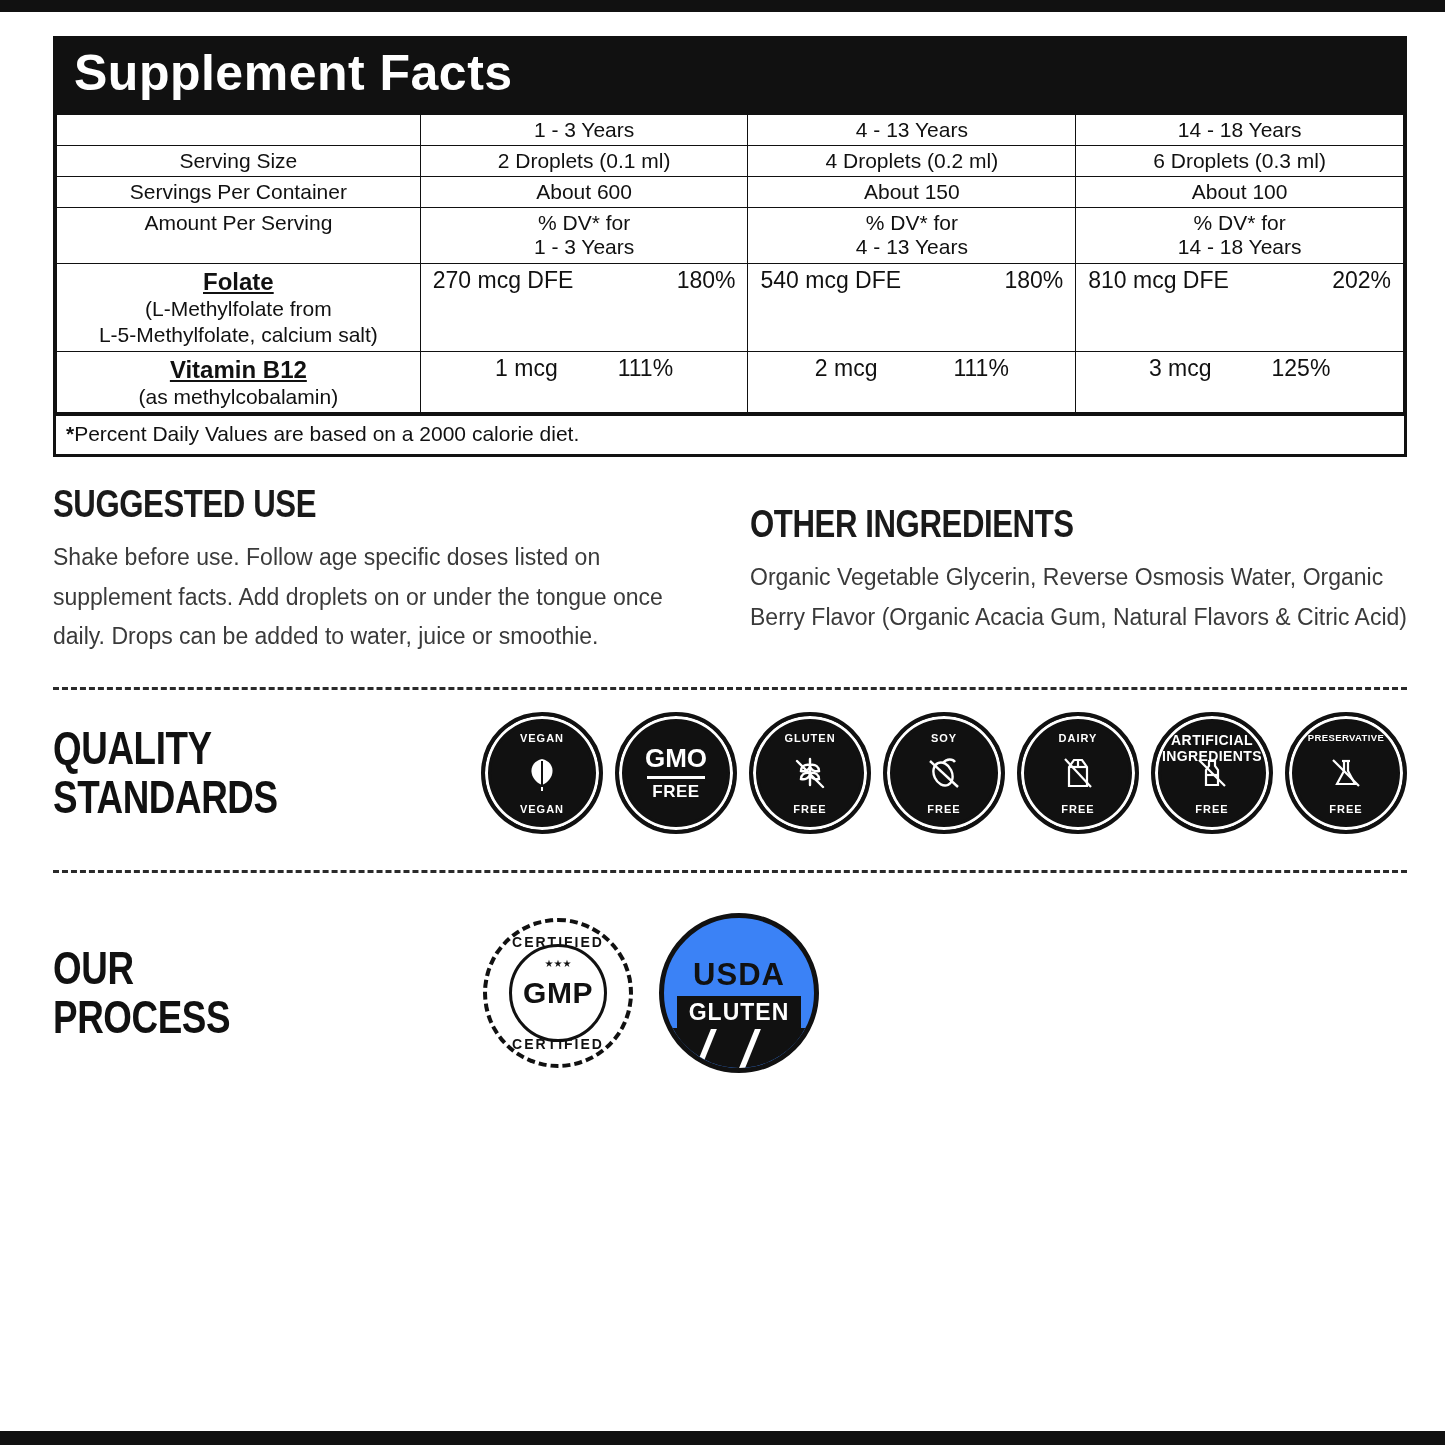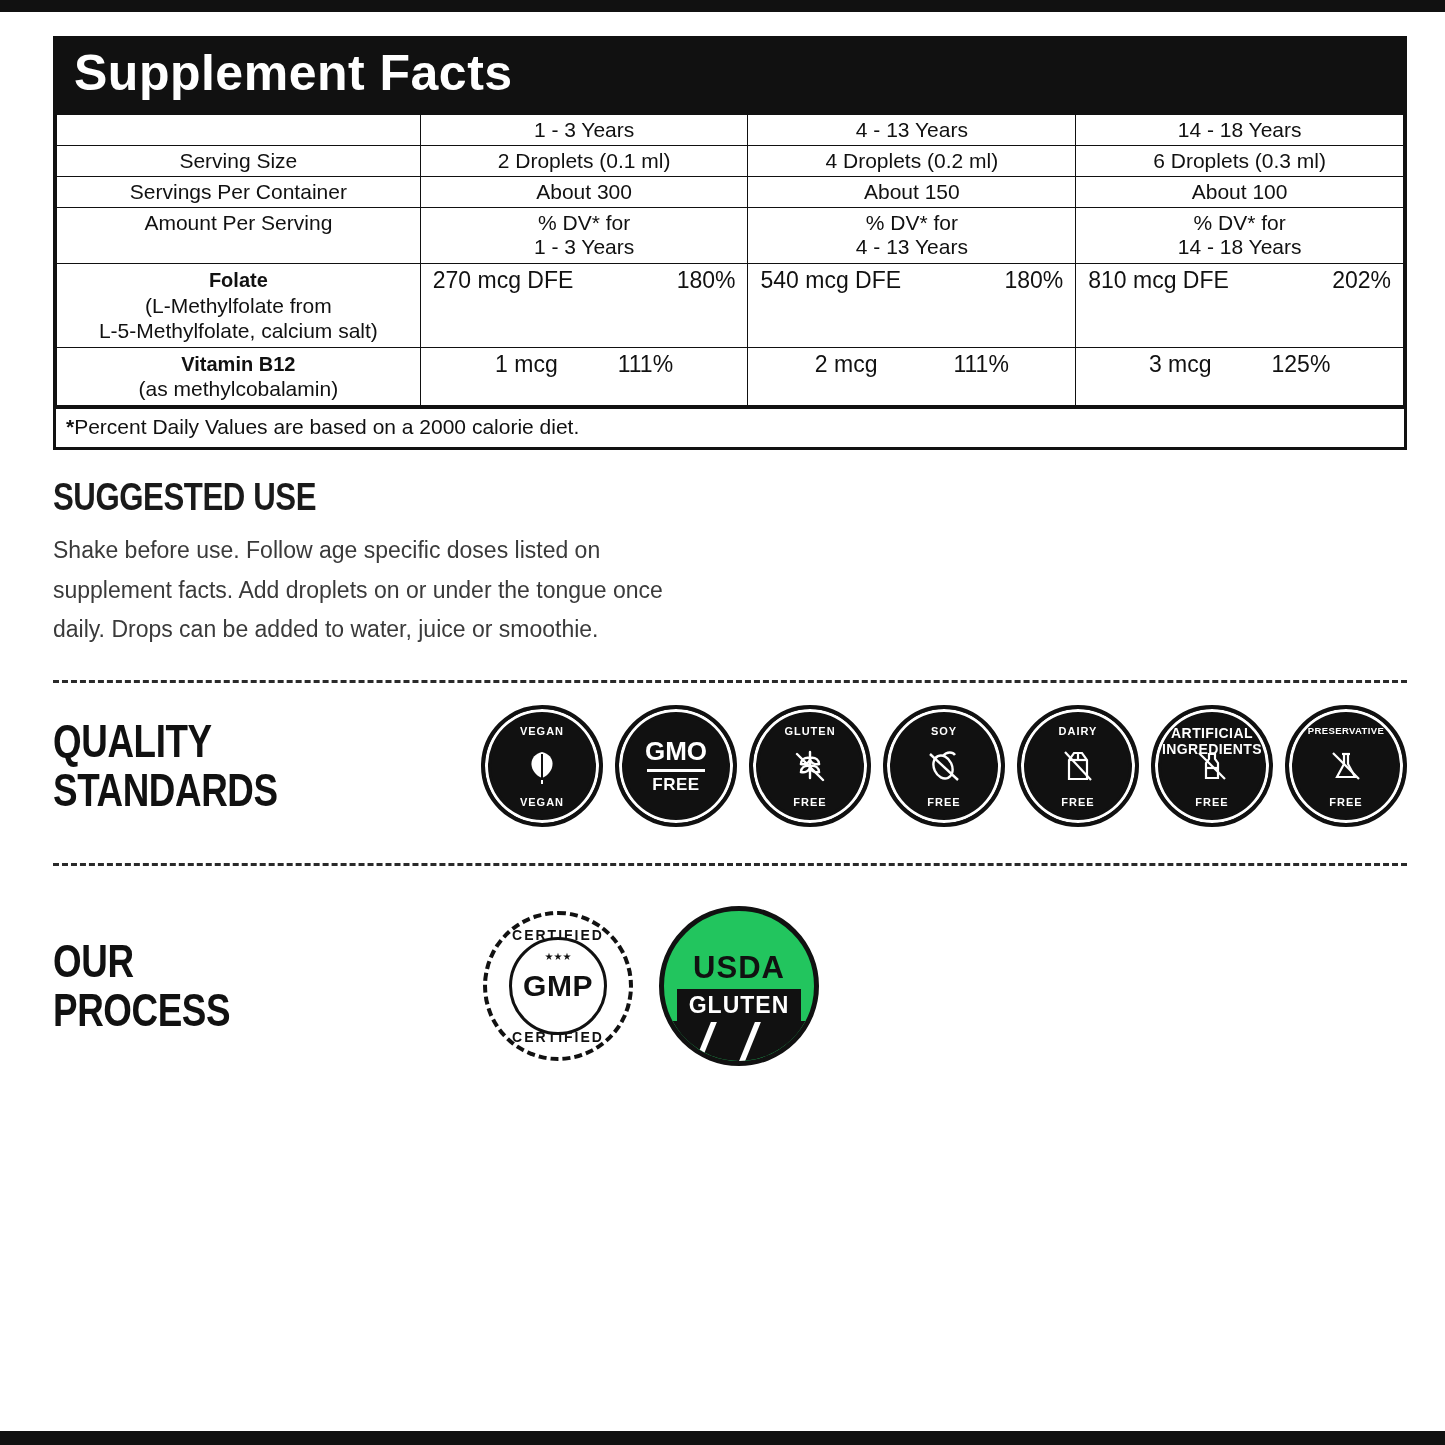--- a/index.html
+++ b/index.html
@@ -101,21 +101,21 @@
   }
   .nutrient td {
     padding-top: 8px;
     padding-bottom: 8px;
   }
   .nut-name {
     text-align: left;
     font-size: 23px;
     line-height: 1.22;
   }
-  .nut-name b { font-size: 20px; }
+  .nut-name b { font-size: 24px; text-decoration: underline; }
   .nut-vals {
     display: flex;
     justify-content: space-between;
     align-items: flex-start;
     font-size: 23px;
     padding: 0 4px;
   }
   .nut-amount { text-align: left; }
   .nut-dv { text-align: left; }
   .nutrient.last td {
@@ -251,21 +251,21 @@
   }
   .c-top, .c-bot {
     position: absolute; left:0; right:0; text-align:center;
     font-size: 14px; font-weight: bold; letter-spacing: 2px;
   }
   .c-top { top: 12px; }
   .c-bot { bottom: 12px; }
   .stars { position:absolute; top: 36px; left:0; right:0; text-align:center; font-size:10px;}
   .usda {
     width: 150px; height: 150px; border-radius: 50%;
-    border: 5px solid #111; background: #22c55e;
+    border: 5px solid #111; background: #3b82f6;
     position: relative; overflow: hidden;
     display:flex; flex-direction:column; align-items:center; justify-content:center;
   }
   .usda .u1 { font-size: 31px; font-weight: bold; letter-spacing: 1px; margin-bottom: 3px; z-index:2;}
   .usda .u2 {
     background: #111; color:#fff; font-size: 23px; font-weight: bold;
     padding: 3px 12px; letter-spacing: 1px; z-index:2;
   }
   .usda .field {
     position:absolute; left:-10px; right:-10px; bottom:-6px; height: 46px;
@@ -306,21 +306,21 @@
             <td class="age-hdr">14 - 18 Years</td>
           </tr>
           <tr class="row-serving">
             <td class="lbl">Serving Size</td>
             <td>2 Droplets (0.1 ml)</td>
             <td>4 Droplets (0.2 ml)</td>
             <td>6 Droplets (0.3 ml)</td>
           </tr>
           <tr class="row-serving">
             <td class="lbl">Servings Per Container</td>
-            <td>About 300</td>
+            <td>About 600</td>
             <td>About 150</td>
             <td>About 100</td>
           </tr>
           <tr class="amt-row">
             <td class="amt-label">Amount Per Serving</td>
             <td class="dv-head">
               <div>% DV* for</div>
               <div>1 - 3 Years</div>
             </td>
             <td class="dv-head">
@@ -388,20 +388,24 @@
 
       <div class="footnote">
         <b>*</b><span>Percent Daily Values are based on a 2000 calorie diet.</span>
       </div>
     </div>
 
     <div class="sections">
       <div class="sec left">
         <h2>SUGGESTED USE</h2>
         <p>Shake before use. Follow age specific doses listed on supplement facts. Add droplets on or under the tongue once daily. Drops can be added to water, juice or smoothie.</p>
+      </div>
+      <div class="sec right">
+        <h2>OTHER INGREDIENTS</h2>
+        <p>Organic Vegetable Glycerin, Reverse Osmosis Water, Organic Berry Flavor (Organic Acacia Gum, Natural Flavors &amp; Citric Acid)</p>
       </div>
     </div>
 
     <div class="dashed"></div>
 
     <div class="badge-row">
       <div class="badge-head">
         <div>QUALITY</div>
         <div>STANDARDS</div>
       </div>

